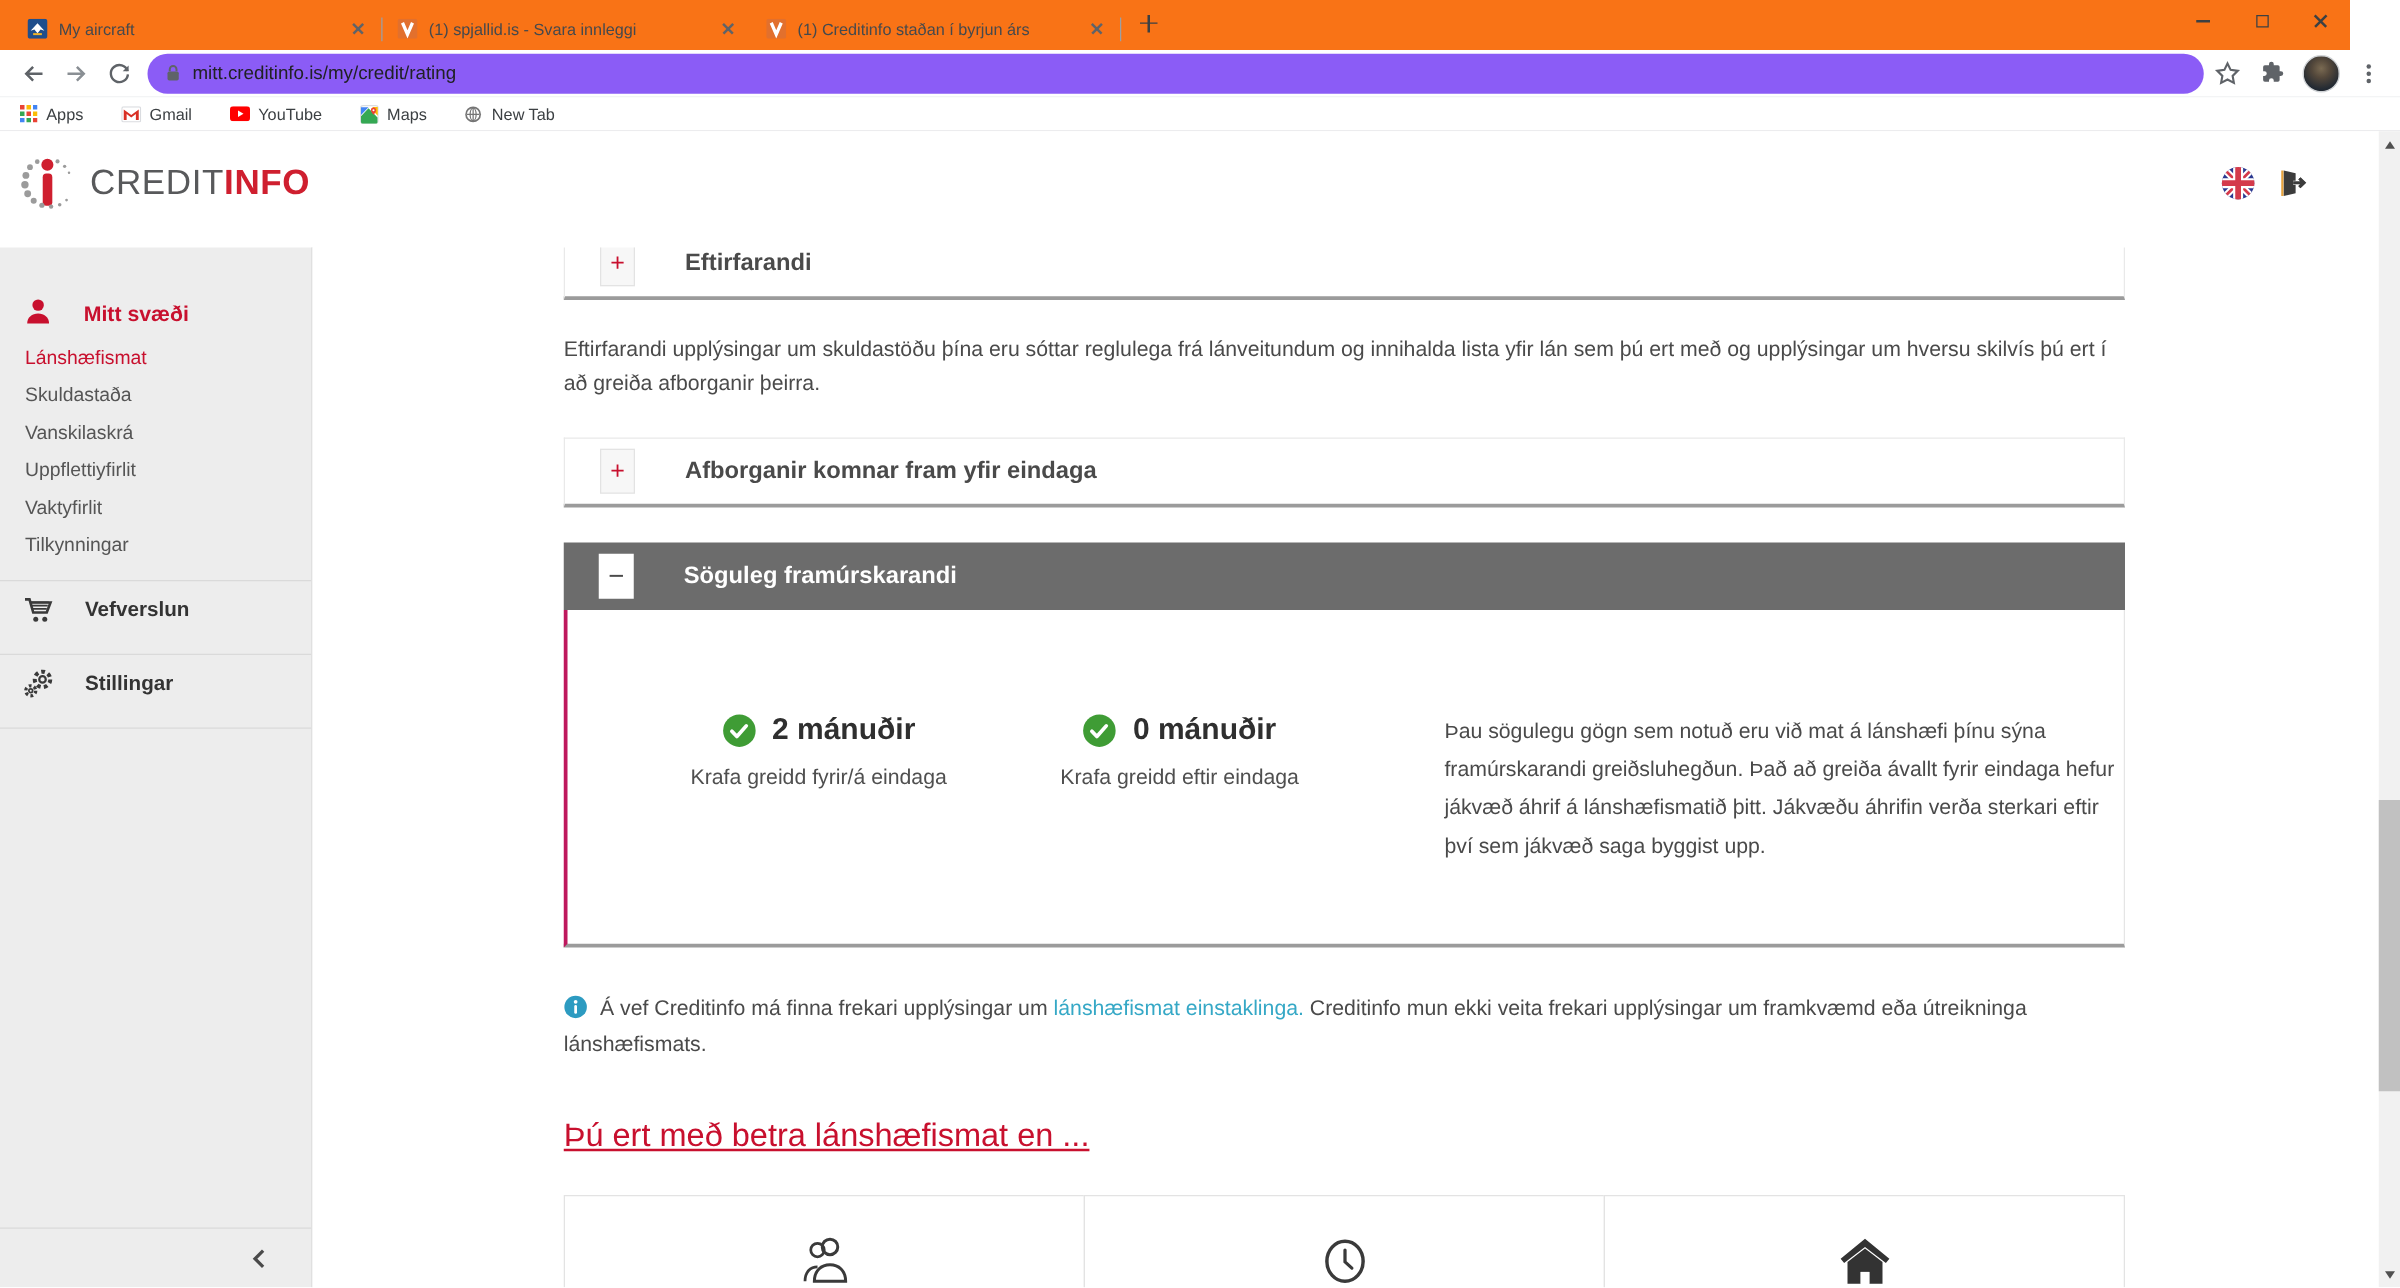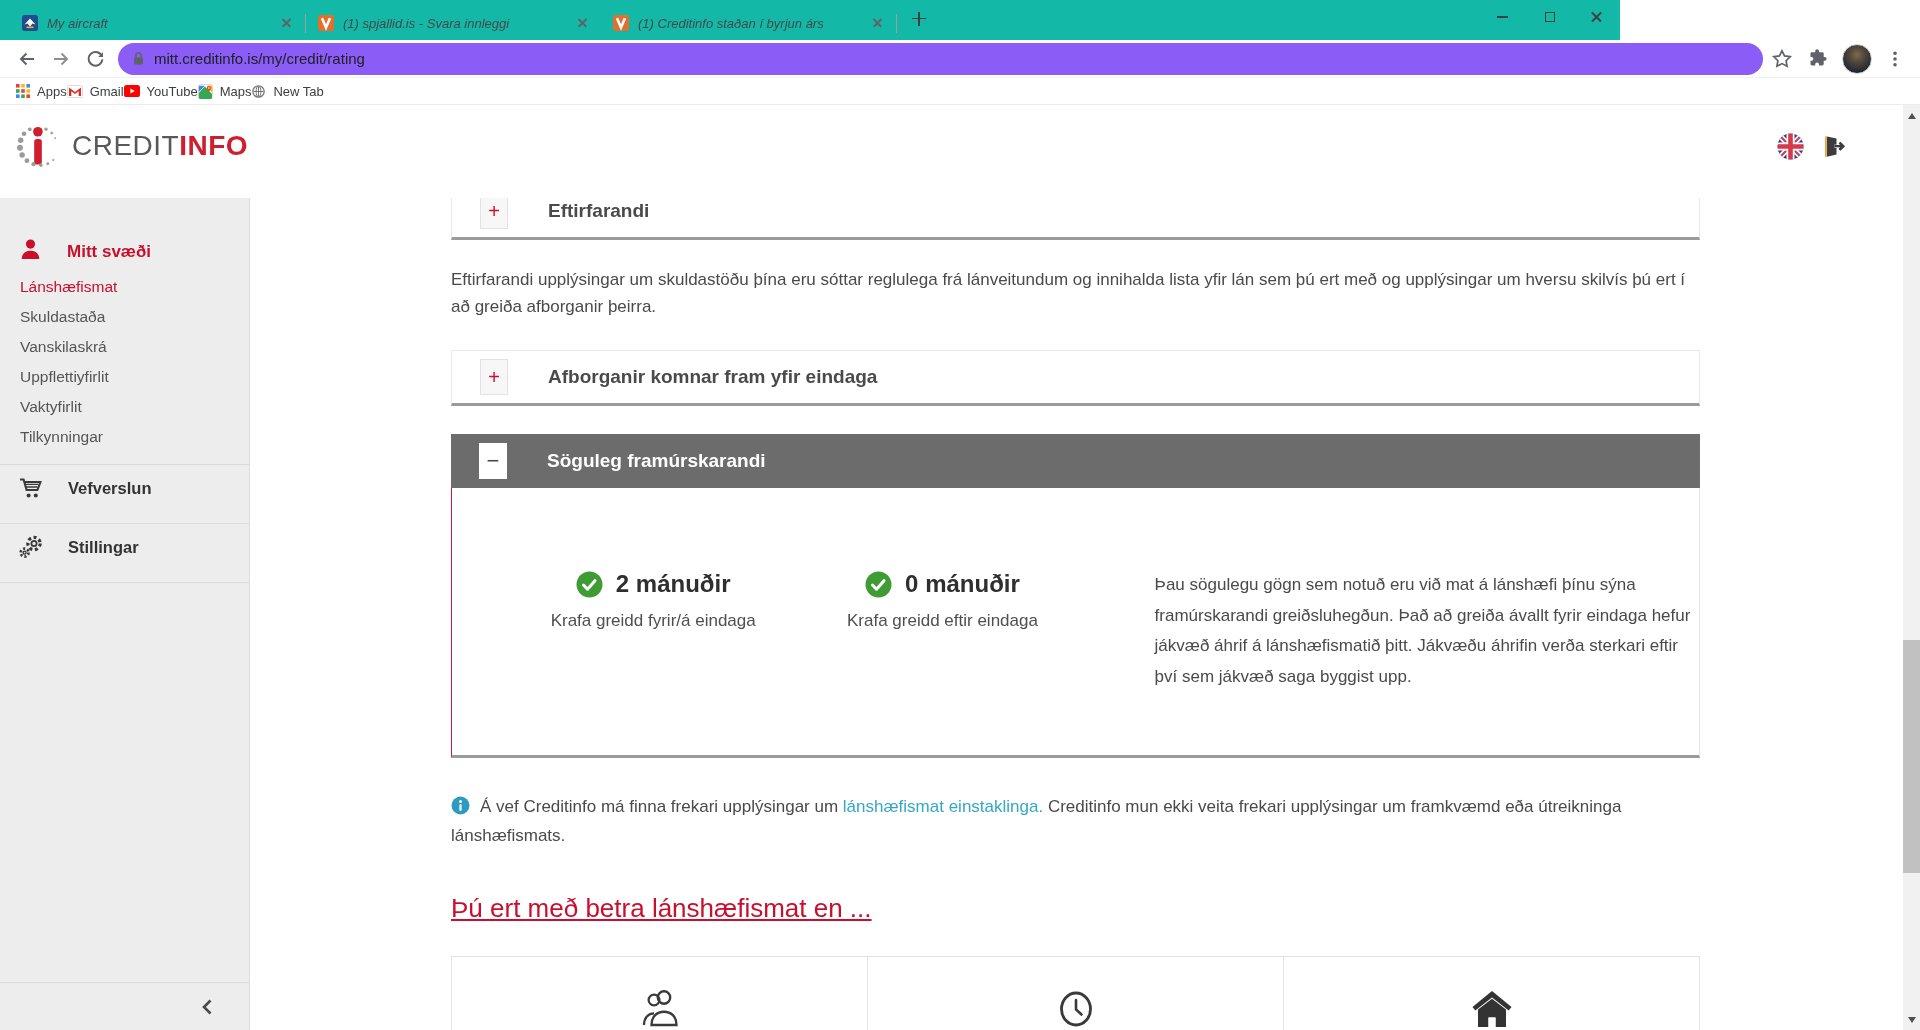--- a/index.html
+++ b/index.html
@@ -1,21 +1,21 @@
 <!DOCTYPE html>
 <html><head>
 <meta charset="utf-8">
 <style>
   * { margin:0; padding:0; box-sizing:border-box; }
   html,body { width:1920px; height:1030px; }
   body { font-family:"Liberation Sans", sans-serif; background:#fff; overflow:hidden; }
   .screen { position:relative; width:1920px; height:1030px; background:#fff; overflow:hidden; }
 
   
-  .tabstrip { position:absolute; left:0; top:0; width:1620px; height:40px; background:#14b8a6; display:flex; align-items:flex-end;font-style:italic; }
+  .tabstrip { position:absolute; left:0; top:0; width:1880px; height:40px; background:#f97316; display:flex; align-items:flex-end; }
   .tab { position:relative; height:34px; width:295px; display:flex; align-items:center; padding:0 10px 0 12px; font-size:13px; color:#45494d; }
   .tab:first-child { margin-left:10px; }
   .tab .title { flex:1; overflow:hidden; white-space:nowrap; margin-left:9px; }
   .tab.active { background:#fff; border-radius:8px 8px 0 0; color:#202124; height:34px; }
   .tab-sep { width:1px; height:19px; background:#9aa0a6; align-self:center; margin-top:6px; }
   .tab-close { width:17px; height:17px; position:relative; border-radius:50%; flex:none; cursor:pointer; }
   .tab-close::before, .tab-close::after { content:""; position:absolute; left:3px; top:7.6px; width:11px; height:1.6px; background:#5f6368; }
   .tab-close::before { transform:rotate(45deg); } .tab-close::after { transform:rotate(-45deg); }
   .favicon { width:16px; height:16px; flex:none; }
   .newtab-btn { width:28px; height:28px; margin:0 0 3px 8px; border-radius:50%; position:relative; align-self:center; }
@@ -30,21 +30,21 @@
   .ic-close::before,.ic-close::after { content:""; position:absolute; left:0; top:5.7px; width:13px; height:1.6px; background:#3c4043; }
   .ic-close::before { transform:rotate(45deg);} .ic-close::after { transform:rotate(-45deg);}
 
   .toolbar { position:absolute; left:0; top:40px; width:1920px; height:38px; background:#fff; display:flex; align-items:center; padding:0 10px; border-bottom:1px solid #f0f1f2; }
   .nav-btn { width:34px; height:34px; display:flex; align-items:center; justify-content:center; border-radius:50%; flex:none; }
   .omnibox { flex:1; height:32px; background:#8b5cf6; border-radius:16px; margin:0 8px 0 6px; display:flex; align-items:center; padding:0 14px; }
   .omnibox .url { font-size:15px; color:#202124; margin-left:9px; }
   .tb-right { display:flex; align-items:center; gap:14px; padding-right:6px; }
   .avatar { width:30px; height:30px; border-radius:50%; background:radial-gradient(circle at 50% 35%, #7a6a52 0%, #54483b 32%, #232a33 72%, #1b222b 100%); border:1px solid #d0d3d6; }
 
-  .bookmarks { position:absolute; left:0; top:78px; width:1920px; height:27px; background:#fff; display:flex; align-items:center; padding-left:16px; border-bottom:1px solid #ececee; }
+  .bookmarks { position:absolute; left:0; top:78px; width:1920px; height:27px; background:#fff; display:flex; align-items:center; padding-left:16px; gap:30px; border-bottom:1px solid #ececee; }
   .bm { display:flex; align-items:center; gap:7px; font-size:13px; color:#3c4043; }
 
   
   .site-header { position:absolute; left:0; top:105px; width:1920px; height:93px; background:#fff; }
   .brand { position:absolute; left:16px; top:18px; display:flex; align-items:center; }
   .brand-text { font-size:28px; letter-spacing:.5px; margin-left:10px; }
   .brand-credit { color:#58595b; font-weight:400; }
   .brand-info { color:#cf1f2f; font-weight:700; }
   .hdr-icons { position:absolute; right:73px; top:28px; display:flex; align-items:center; gap:16px; }
 
@@ -69,21 +69,21 @@
   .acc.cut { margin-top:-14px; }
   .acc-toggle { width:28px; height:36px; background:#f7f7f7; border:1px solid #e3e3e3; color:#c8102e; font-size:20px; display:flex; align-items:center; justify-content:center; margin-right:40px; flex:none; }
   .acc-title { font-size:19px; font-weight:700; color:#4a4a4a; }
   .acc.dark { margin-top:28px; background:#6c6c6c; border:none; height:54px; }
   .acc.dark .acc-toggle { background:#fff; border:none; color:#4a4a4a; font-size:22px; }
   .acc.dark .acc-title { color:#fff; }
 
   .intro { margin-top:26px; font-size:17px; line-height:27px; color:#4a4a4a; }
   .acc2 { margin-top:30px; }
 
-  .panel { border-left:1px solid #be185d; border-right:1px solid #e5e5e5; border-bottom:3px solid #9b9b9b; height:270px; display:flex; padding:82px 0 0 56px; background:#fff; }
+  .panel { border-left:3px solid #be185d; border-right:1px solid #e5e5e5; border-bottom:3px solid #9b9b9b; height:270px; display:flex; padding:82px 0 0 56px; background:#fff; }
   .stat { text-align:center; }
   .stat1 { width:320px; } .stat2 { width:300px; margin-left:8px; }
   .stat-top { display:inline-flex; align-items:center; gap:13px; }
   .stat-val { font-size:24px; font-weight:700; color:#2f2f2f; }
   .stat-label { margin-top:9px; font-size:17px; color:#4f4f4f; }
   .hist-text { margin-left:76px; width:600px; font-size:17px; line-height:30.5px; color:#4a4a4a; }
 
   .info-row { margin-top:36px; font-size:17px; line-height:26px; color:#4a4a4a; }
   .info-ic { display:inline-block; vertical-align:-3px; margin-right:10px; }
   .link { color:#35a8c6; cursor:pointer; }

